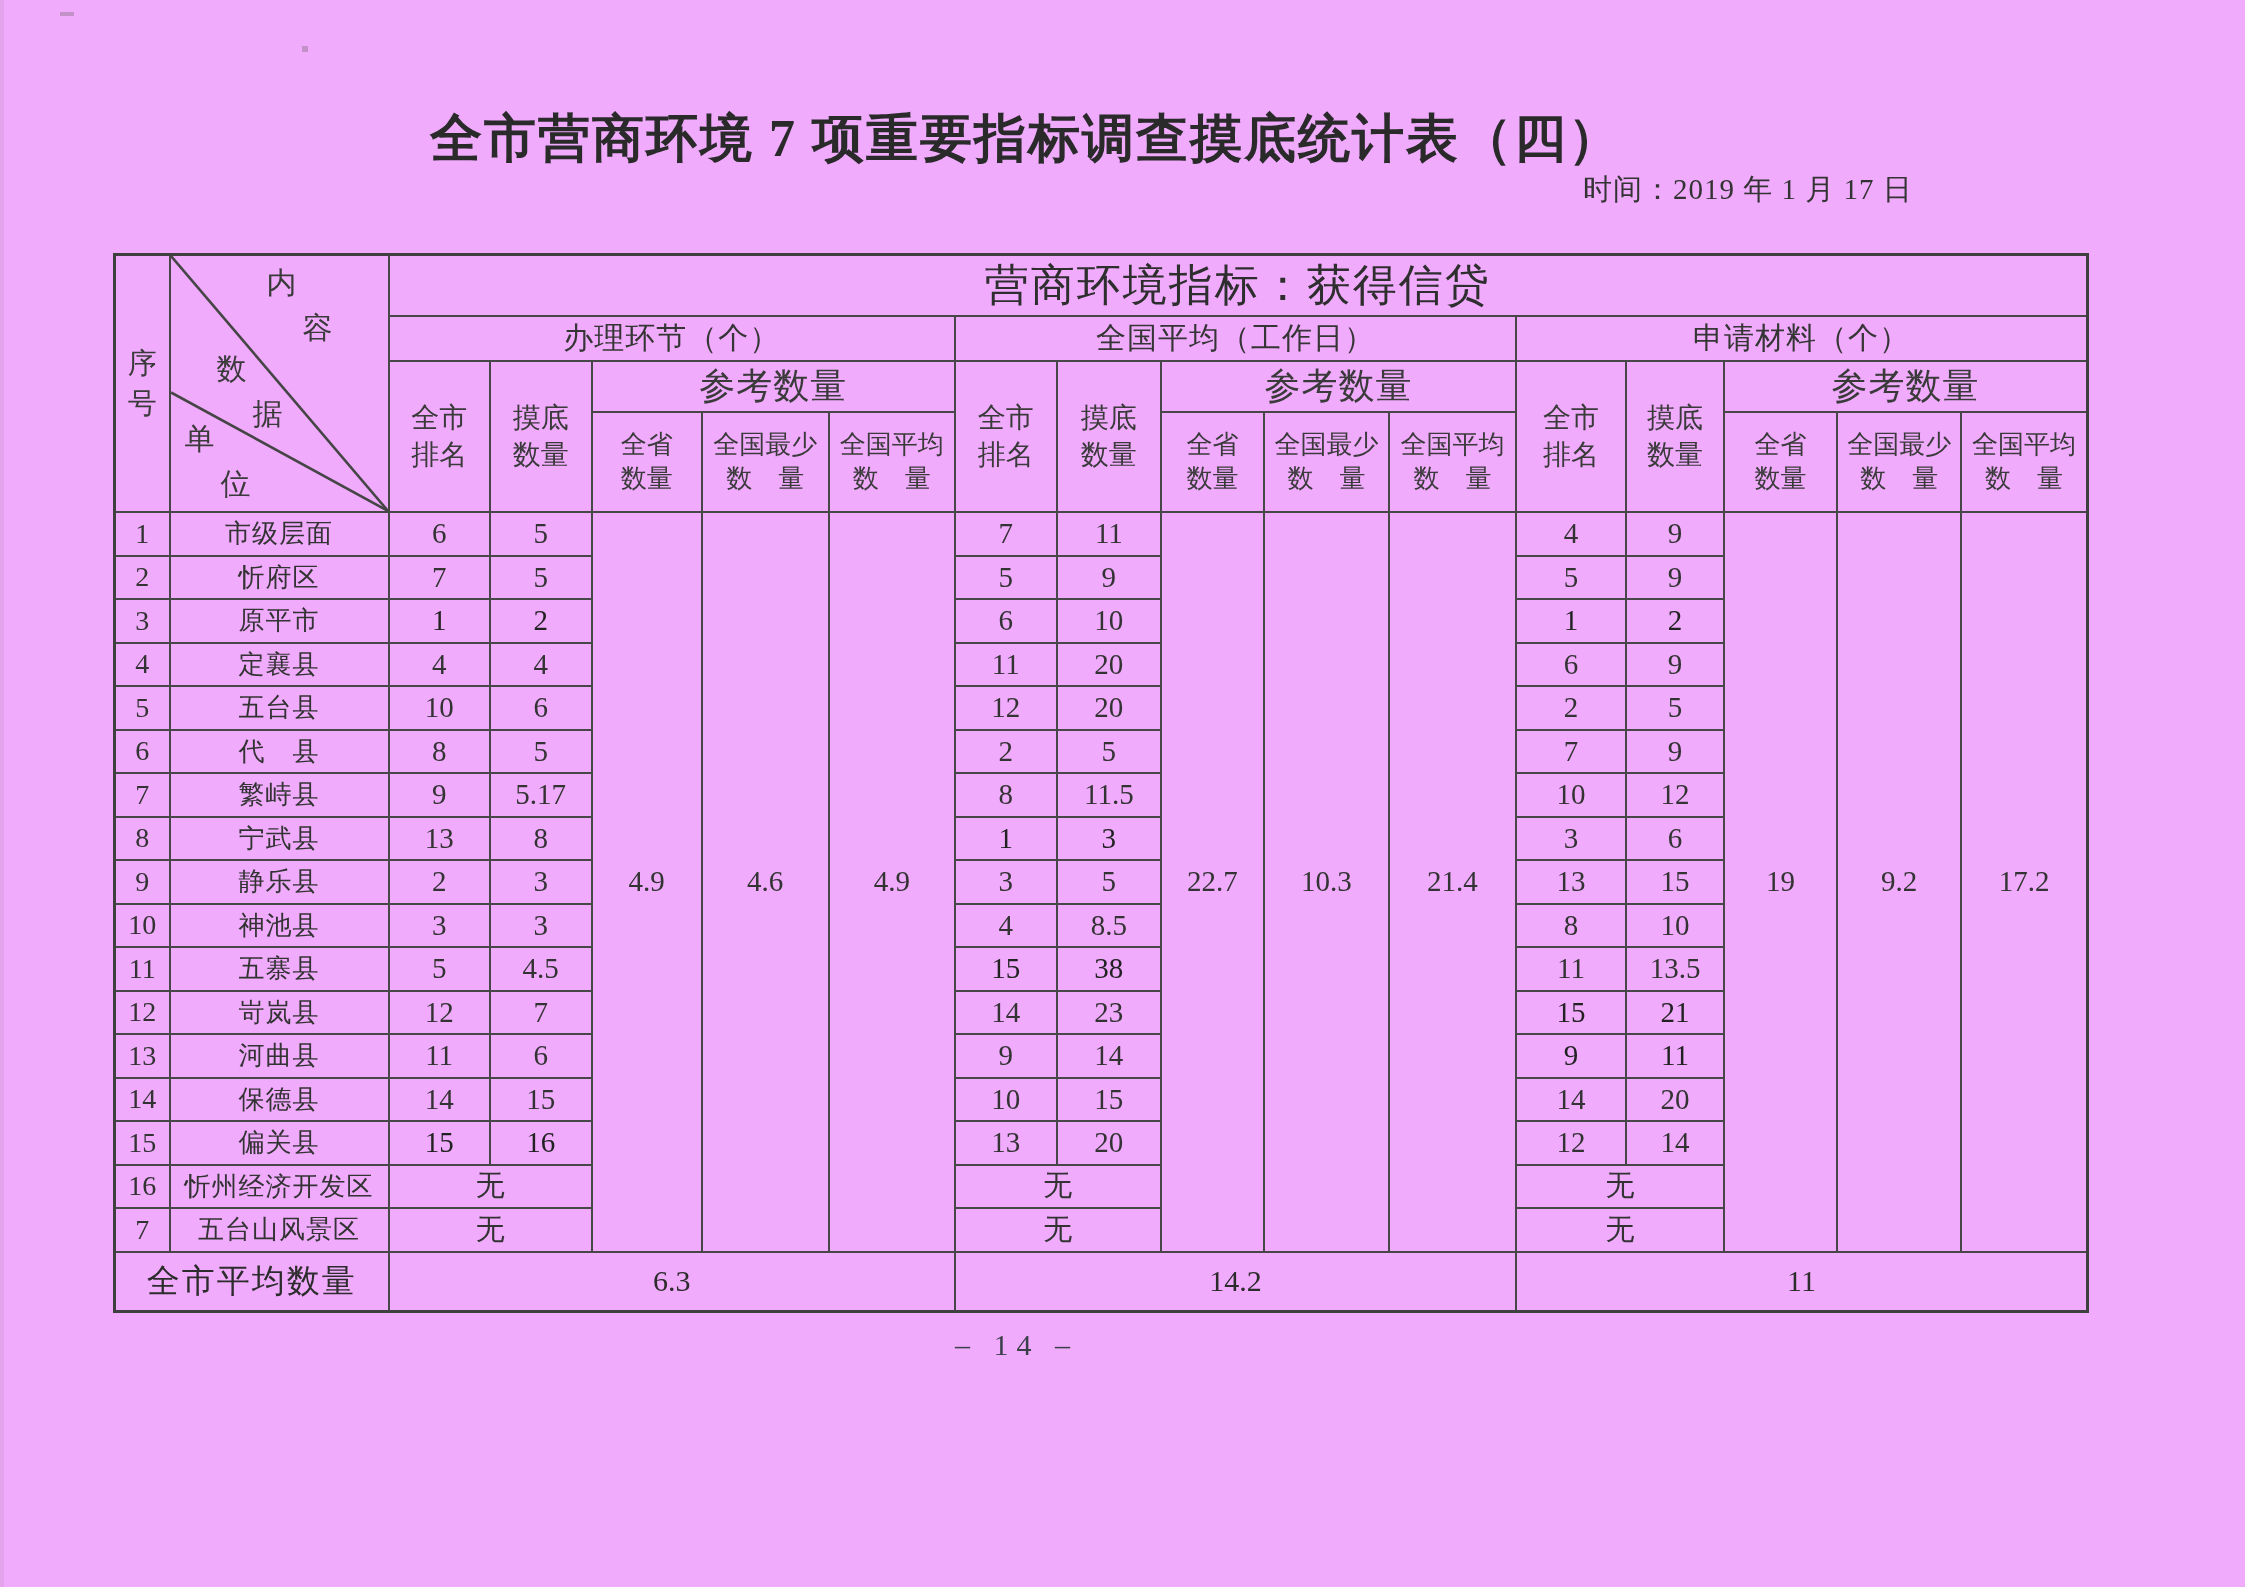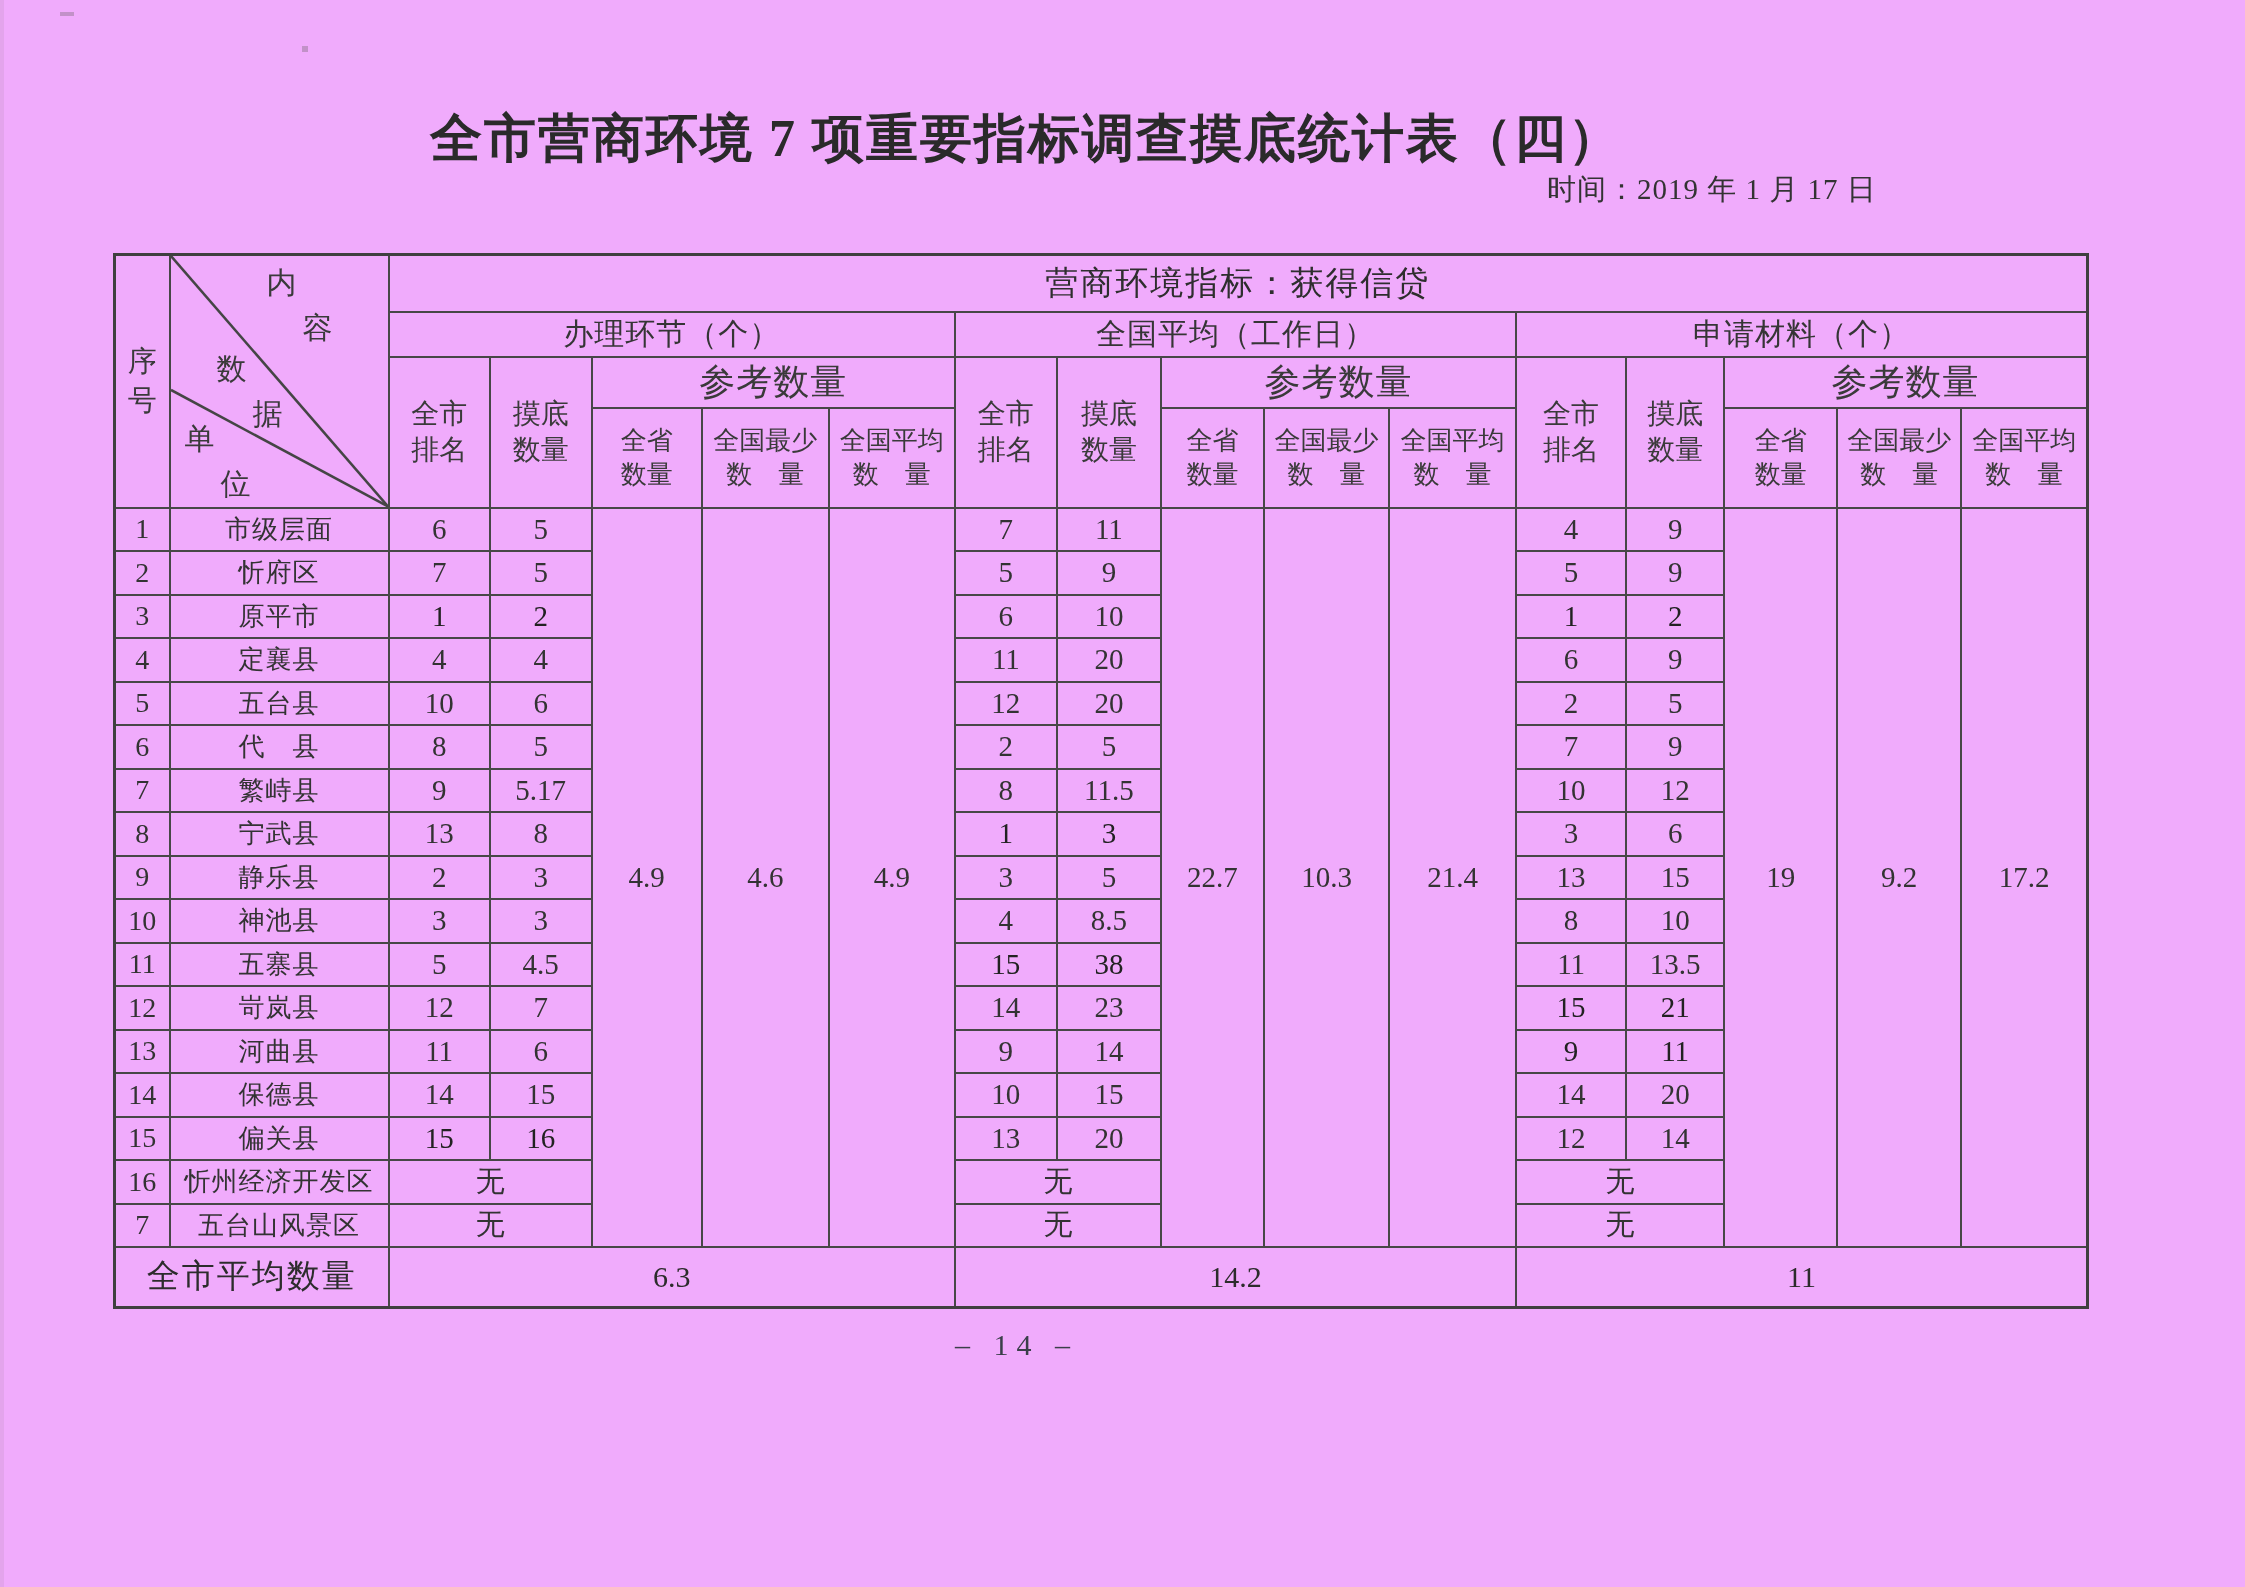--- a/index.html
+++ b/index.html
@@ -13,37 +13,37 @@
   }
   
   .edge-shadow{position:absolute;left:0;top:0;width:4px;height:100%;background:rgba(120,110,100,.10);}
   .speck{position:absolute;background:rgba(90,85,80,.30);}
 
   .title{
     position:absolute;left:430px;top:104px;width:1190px;
     text-align:center;font-size:52px;font-weight:700;color:#2a2a2a;
     letter-spacing:2px;white-space:nowrap;
   }
-  .date{position:absolute;left:1547px;top:170px;font-size:29px;color:#333;letter-spacing:1px;}
+  .date{position:absolute;left:1583px;top:170px;font-size:29px;color:#333;letter-spacing:1px;}
 
   table.sheet{
     position:absolute;left:113px;top:253px;width:1976px;
     border-collapse:collapse;table-layout:fixed;
     border:3px solid #3f3f3f;
   }
   .sheet th,.sheet td{
     border:2px solid #474747;
     padding:0;text-align:center;vertical-align:middle;
     font-weight:normal;overflow:hidden;
   }
   tr.hr-a{height:57px;} tr.hr-b{height:45px;} tr.hr-c{height:45px;} tr.hr-d{height:100px;}
   tbody tr{height:43.5px;}
   tfoot tr{height:60px;font-family:Liberation Serif, serif;}
 
-  .h-ind{font-size:33px;font-weight:700;letter-spacing:2px;color:#2e2e2e;margin-left:45px;}
+  .h-ind{font-size:44px;font-weight:700;letter-spacing:2px;color:#2e2e2e;margin-left:45px;}
   .h-group{font-size:30px;font-weight:600;color:#353535;letter-spacing:1px;}
   .h-sub{font-size:28px;font-weight:600;color:#3a3a3a;}
   .h-ref{font-size:36px;font-weight:600;color:#3a3a3a;letter-spacing:1px;}
   .h-refcol{font-size:26px;font-weight:600;color:#3a3a3a;}
   .h-sub span,.h-refcol span{display:block;line-height:1.3;}
   .h-serial{font-size:29px;font-weight:600;color:#3a3a3a;}
   .h-serial span{display:block;line-height:1.35;}
 
   .c-no{font-size:28px;color:#333;}
   .c-unit{font-size:26px;color:#333;letter-spacing:1px;}

